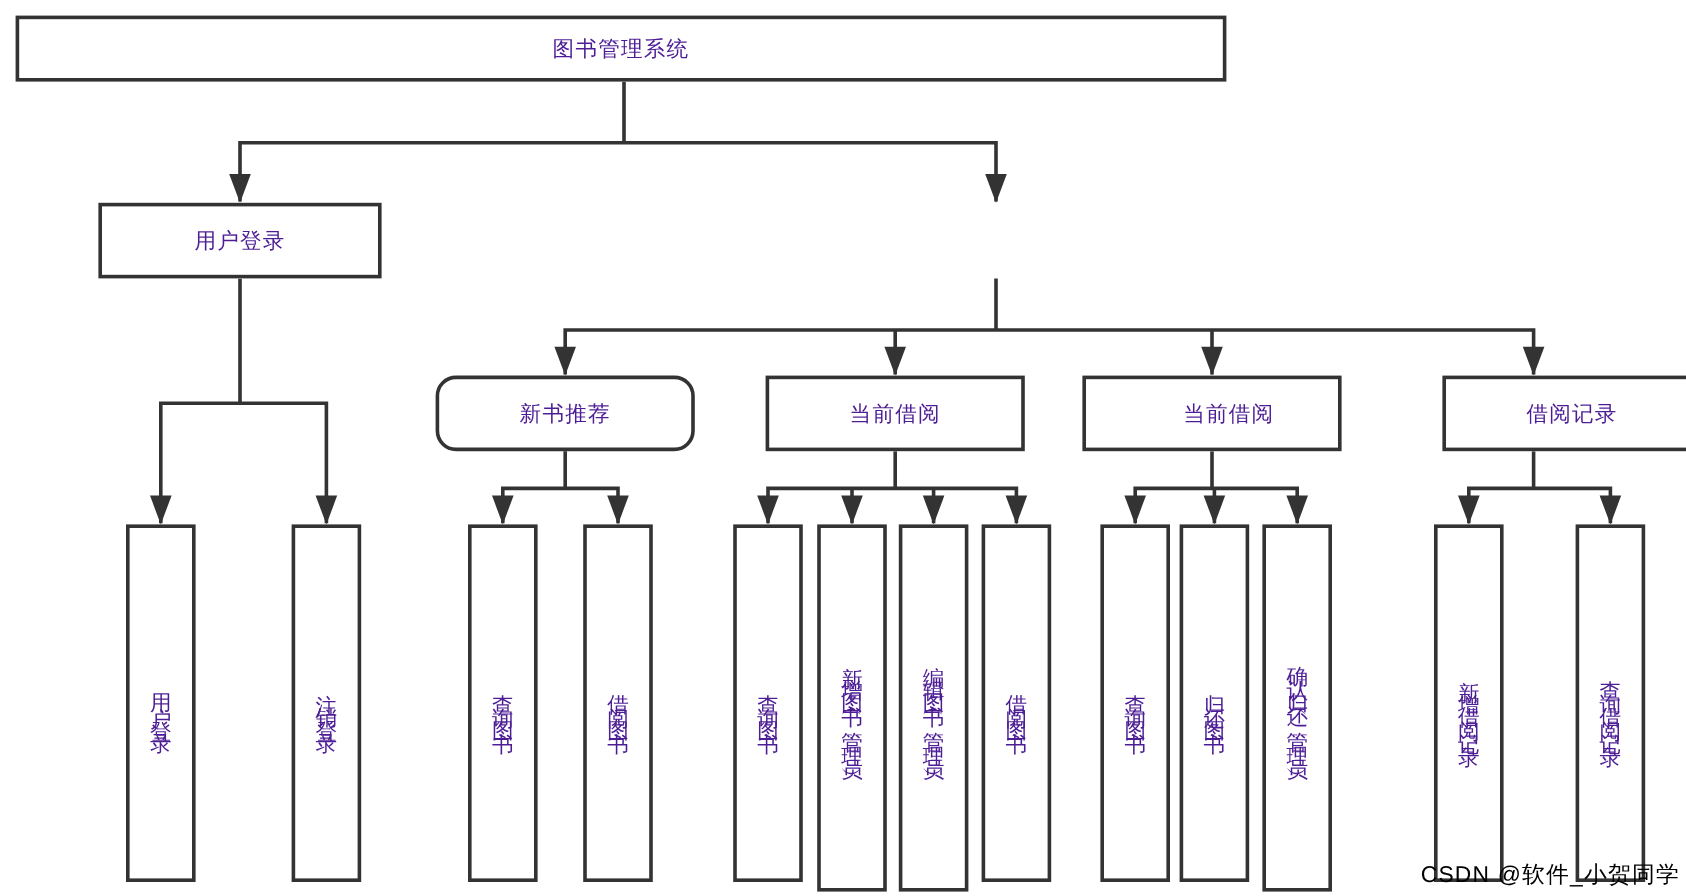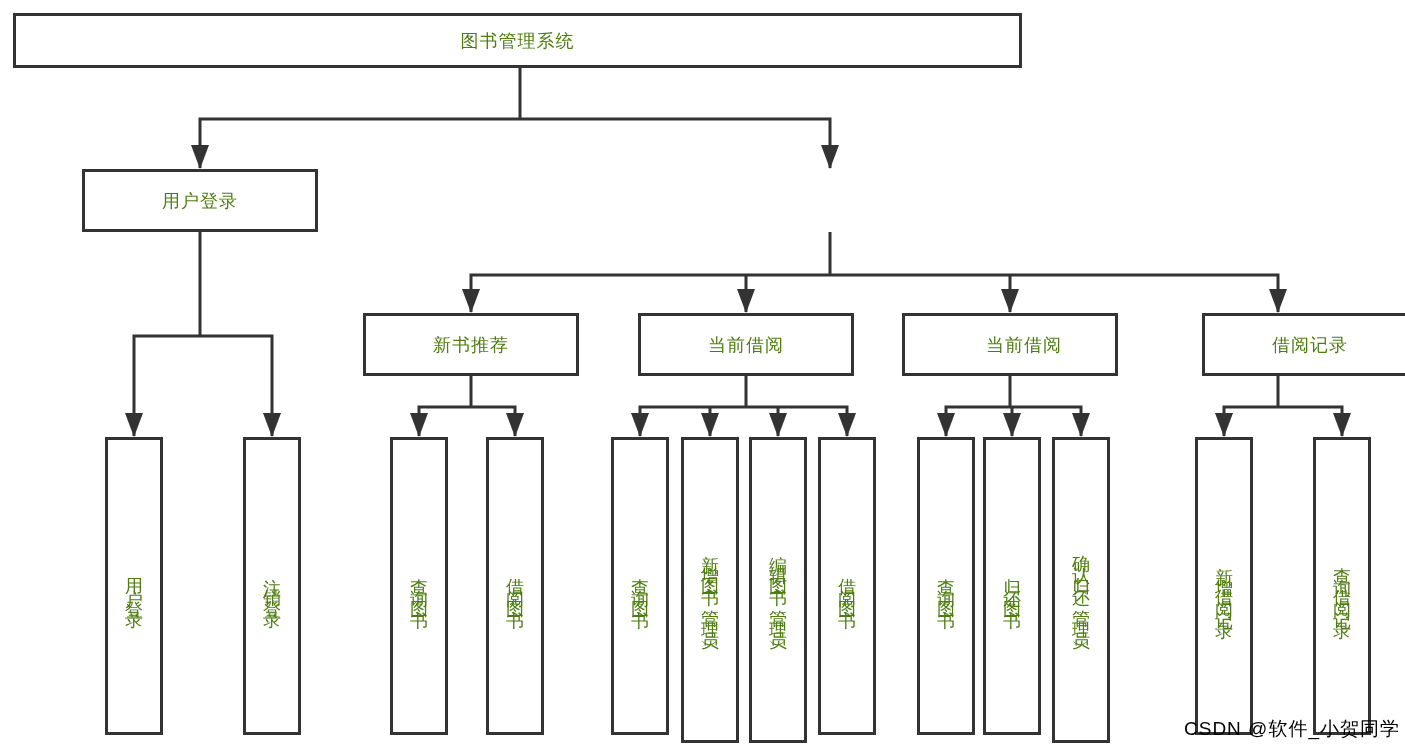--- a/index.html
+++ b/index.html
@@ -23,21 +23,21 @@
     height: 747px;
   }
   .node {
     position: absolute;
     box-sizing: border-box;
     border: 3px solid #333333;
     background: #ffffff;
     display: flex;
     align-items: center;
     justify-content: center;
-    color: #4d7c0f;
+    color: #4c1d95;
     font-size: 18px;
     letter-spacing: 1px;
     text-align: center;
     white-space: nowrap;
     font-family: Liberation Serif, serif;
   }
   .leaf {
     writing-mode: vertical-rl;
     text-orientation: mixed;
     letter-spacing: 11px;
@@ -97,21 +97,21 @@
       <polygon points="1072,413 1090,413 1081,437"></polygon>
       <polygon points="1215,413 1233,413 1224,437"></polygon>
       <polygon points="1333,413 1351,413 1342,437"></polygon>
     </g>
   </svg>
 
   <div class="node" style="left:13px; top:13px; width:1009px; height:55px;">图书管理系统</div>
 
   <div class="node" style="left:82px; top:169px; width:236px; height:63px;">用户登录</div>
 
-  <div class="node" style="left:363px; top:313px; width:216px; height:63px;">新书推荐</div>
+  <div class="node" style="left:363px; top:313px; width:216px; height:63px;border-radius:17px;">新书推荐</div>
   <div class="node" style="left:638px; top:313px; width:216px; height:63px;">当前借阅</div>
   <div class="node" style="left:902px; top:313px; width:216px; height:63px;padding-left:28px;">当前借阅</div>
   <div class="node" style="left:1170px; top:313px; width:216px; height:63px;margin-left:32px;">借阅记录</div>
 
   <div class="node leaf" style="left:105px; top:437px; width:58px; height:298px;">用户登录</div>
   <div class="node leaf" style="left:243px; top:437px; width:58px; height:298px;">注销登录</div>
 
   <div class="node leaf" style="left:390px; top:437px; width:58px; height:298px;">查询图书</div>
   <div class="node leaf" style="left:486px; top:437px; width:58px; height:298px;">借阅图书</div>
 

